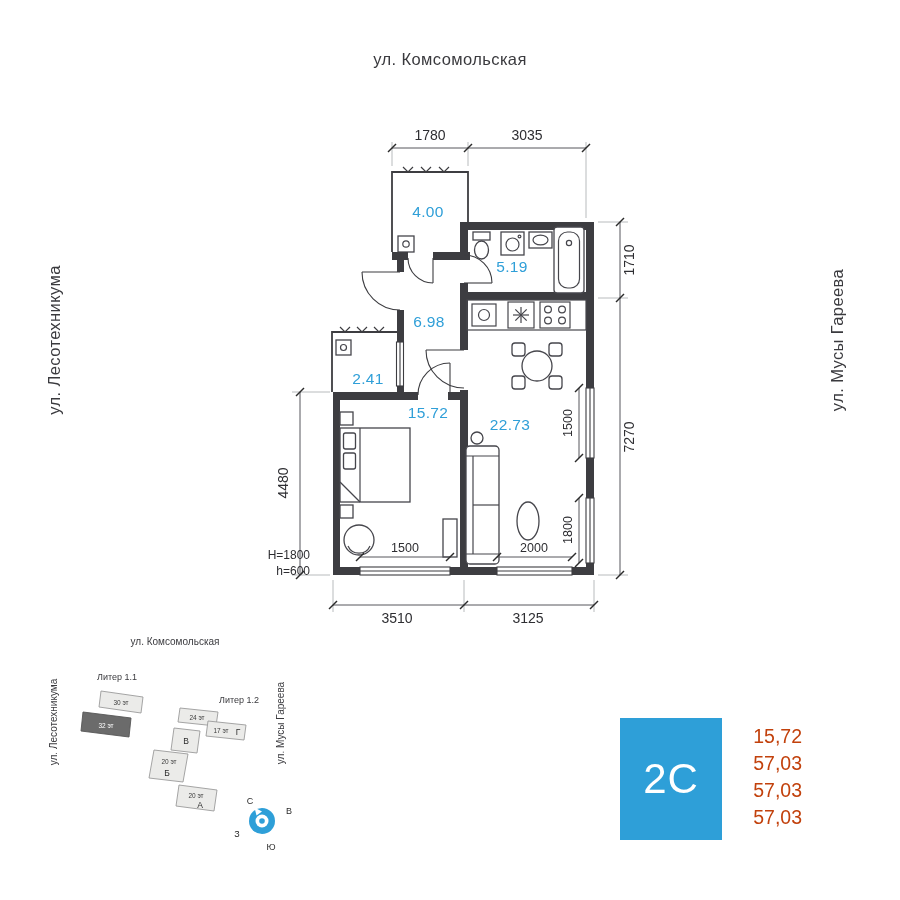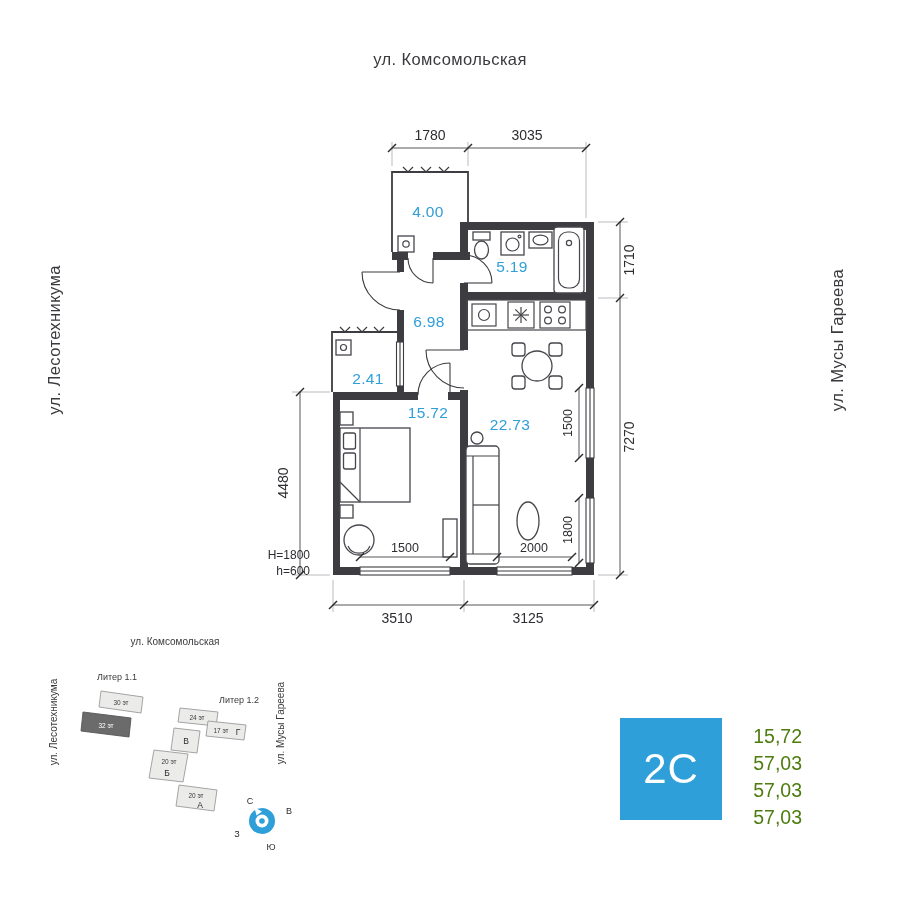--- a/index.html
+++ b/index.html
@@ -24,25 +24,25 @@
   .furn{stroke:#46464c;stroke-width:1.3;fill:#ffffff;}
   .furnl{stroke:#46464c;stroke-width:1.2;fill:none;}
   .door{stroke:#3d3d41;stroke-width:1.1;fill:none;}
   .win{stroke:#3d3d41;stroke-width:1.1;fill:#ffffff;}
   .winl{stroke:#3d3d41;stroke-width:1.1;fill:none;}
   .dline{stroke:#56565c;stroke-width:1;fill:none;}
   .tick{stroke:#2b2b2b;stroke-width:1.4;}
   .ext{stroke:#a6a9ac;stroke-width:.8;}
   .mmb{fill:#ebebe9;stroke:#9b9b9b;stroke-width:.9;}
   .mmbd{fill:#6b6b6b;stroke:#565656;stroke-width:.9;}
-  .card-badge{position:absolute;left:620px;top:718px;width:102px;height:102px;
+  .card-badge{position:absolute;left:620px;top:718px;width:102px;height:122px;
     background:#2e9fd8;color:#fff;display:flex;align-items:center;justify-content:center;
     font-size:42px;letter-spacing:1px;}
   .card-values{position:absolute;left:722px;top:723px;width:80px;text-align:right;
-    font-size:19.5px;color:#4d7c0f;}
+    font-size:19.5px;color:#c2410c;}
   .card-values div{height:27px;line-height:27px;}
 </style>
 </head>
 <body>
 
 <div class="page">
 
 <svg width="900" height="900" viewBox="0 0 900 900">
 
   <text class="street" x="450" y="65" text-anchor="middle">ул. Комсомольская</text>

